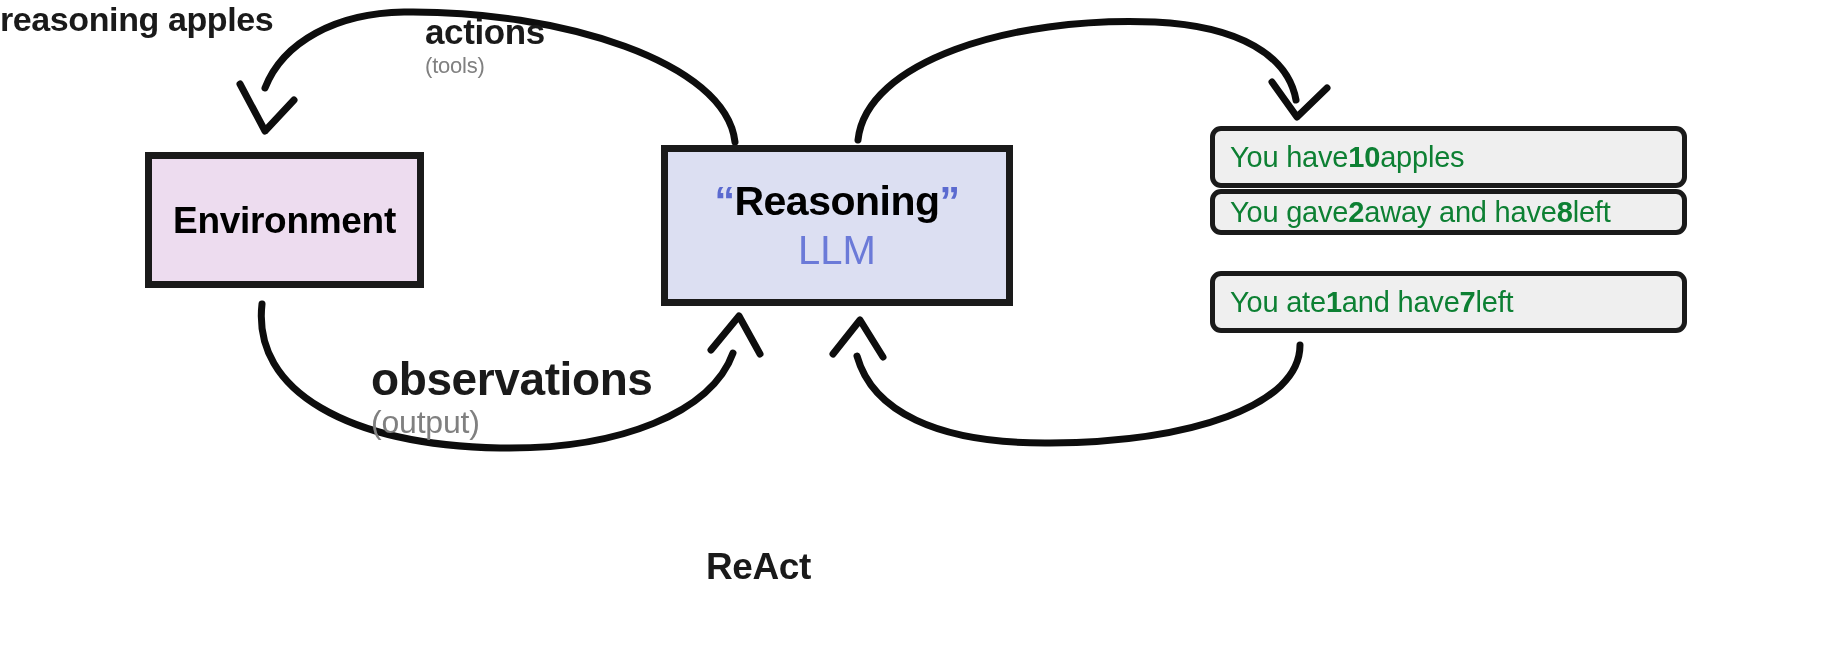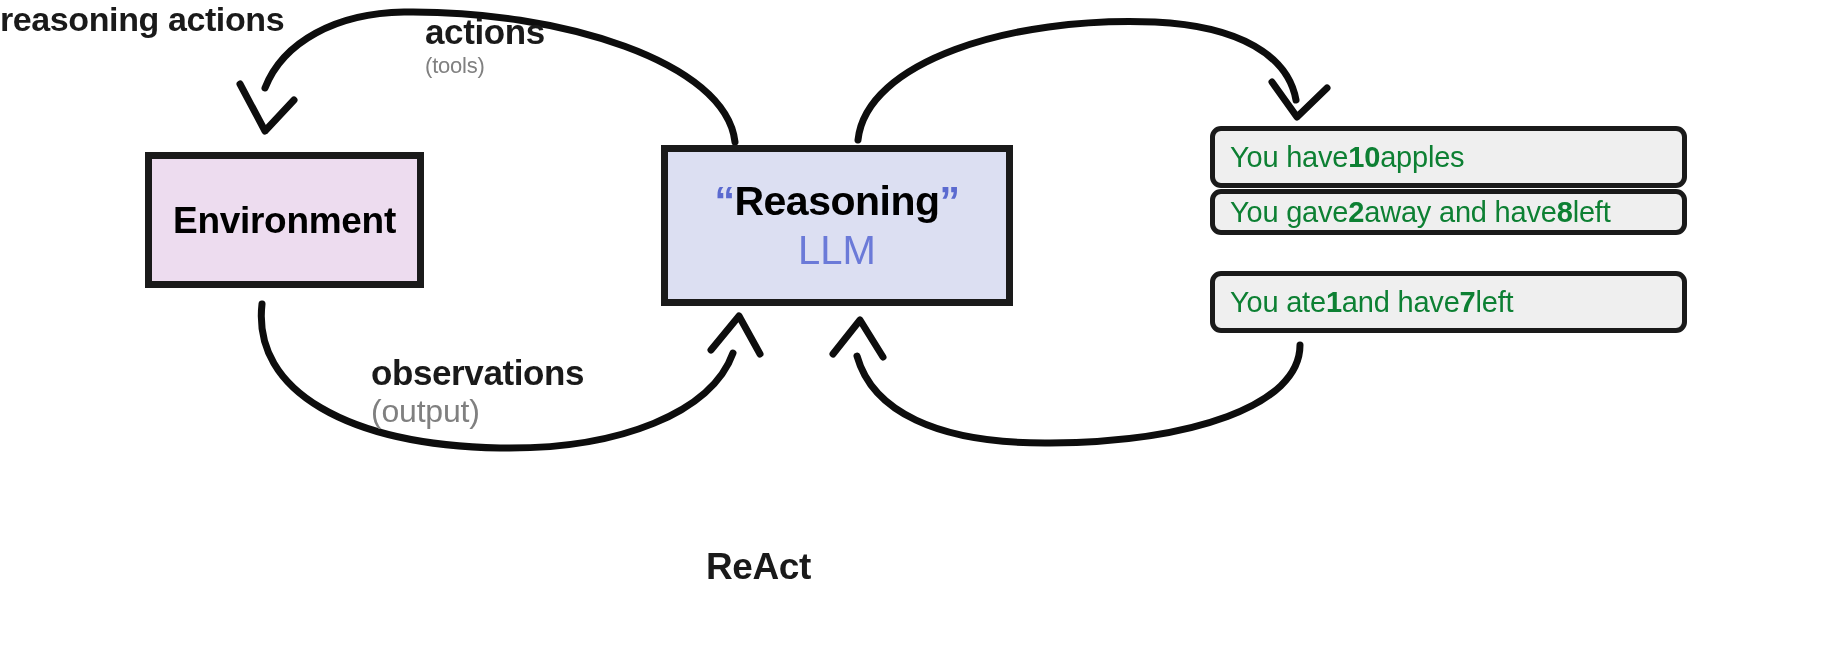--- a/index.html
+++ b/index.html
@@ -126,21 +126,21 @@
     width: 190px;
   }
   #label-actions .strong { font-size: 35px; }
   #label-actions .muted  { font-size: 22px; margin-top: 3px; }
 
   #label-observations {
     left: 371px;
     top: 355px;
     width: 265px;
   }
-  #label-observations .strong { font-size: 35px; }
+  #label-observations .strong { font-size: 46px; }
   #label-observations .muted  { font-size: 32px; margin-top: 3px; }
 
   #label-traces {
     left: 1367px;
     top: 43px;
     font-size: 34px;
     font-weight: 700;
     color: #1a1a1a;
     letter-spacing: -0.4px;
   }
@@ -194,21 +194,21 @@
   <div class="lbl" id="label-actions">
     <span class="strong">actions</span>
     <span class="muted">(tools)</span>
   </div>
 
   <div class="lbl" id="label-observations">
     <span class="strong">observations</span>
     <span class="muted">(output)</span>
   </div>
 
-  <div id="label-traces">reasoning actions</div>
+  <div id="label-traces">reasoning apples</div>
 
   <div class="trace-box" id="trace-0">
       <span>You have </span>
       <b>10</b>
       <span> apples</span>
     </div>
   <div class="trace-box" id="trace-1">
       <span>You gave </span>
       <b>2</b>
       <span> away and have </span>

